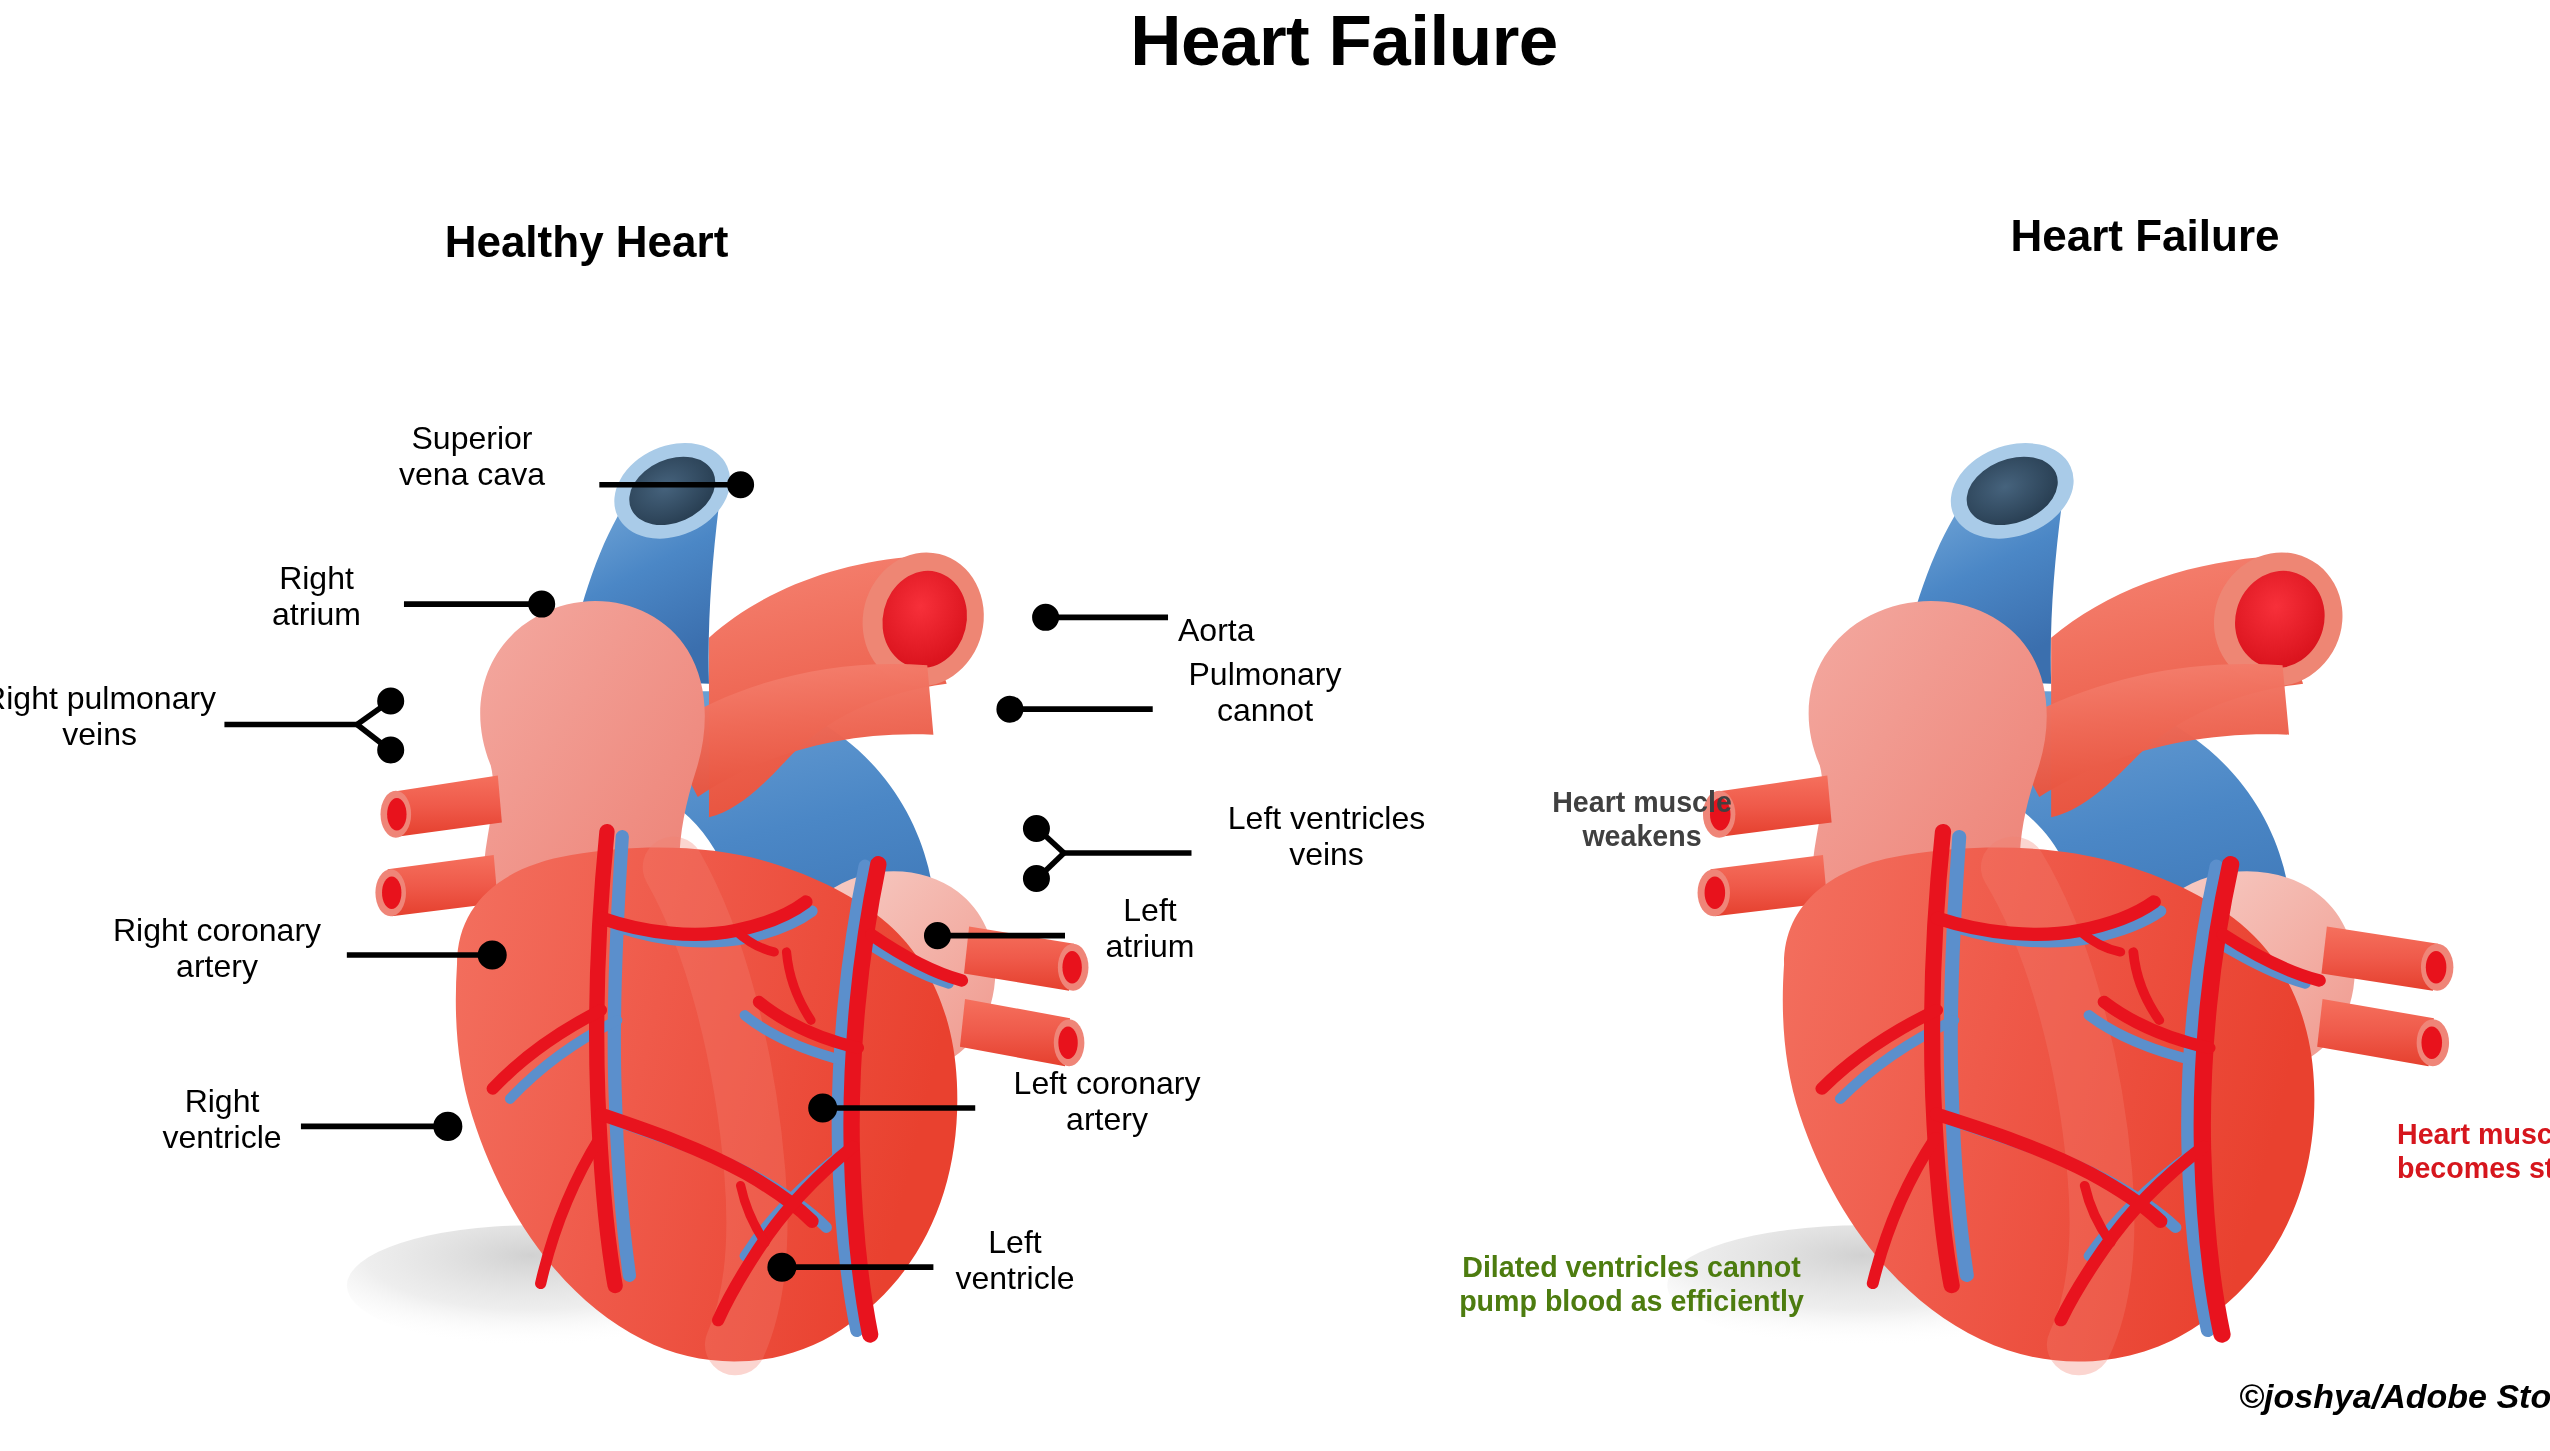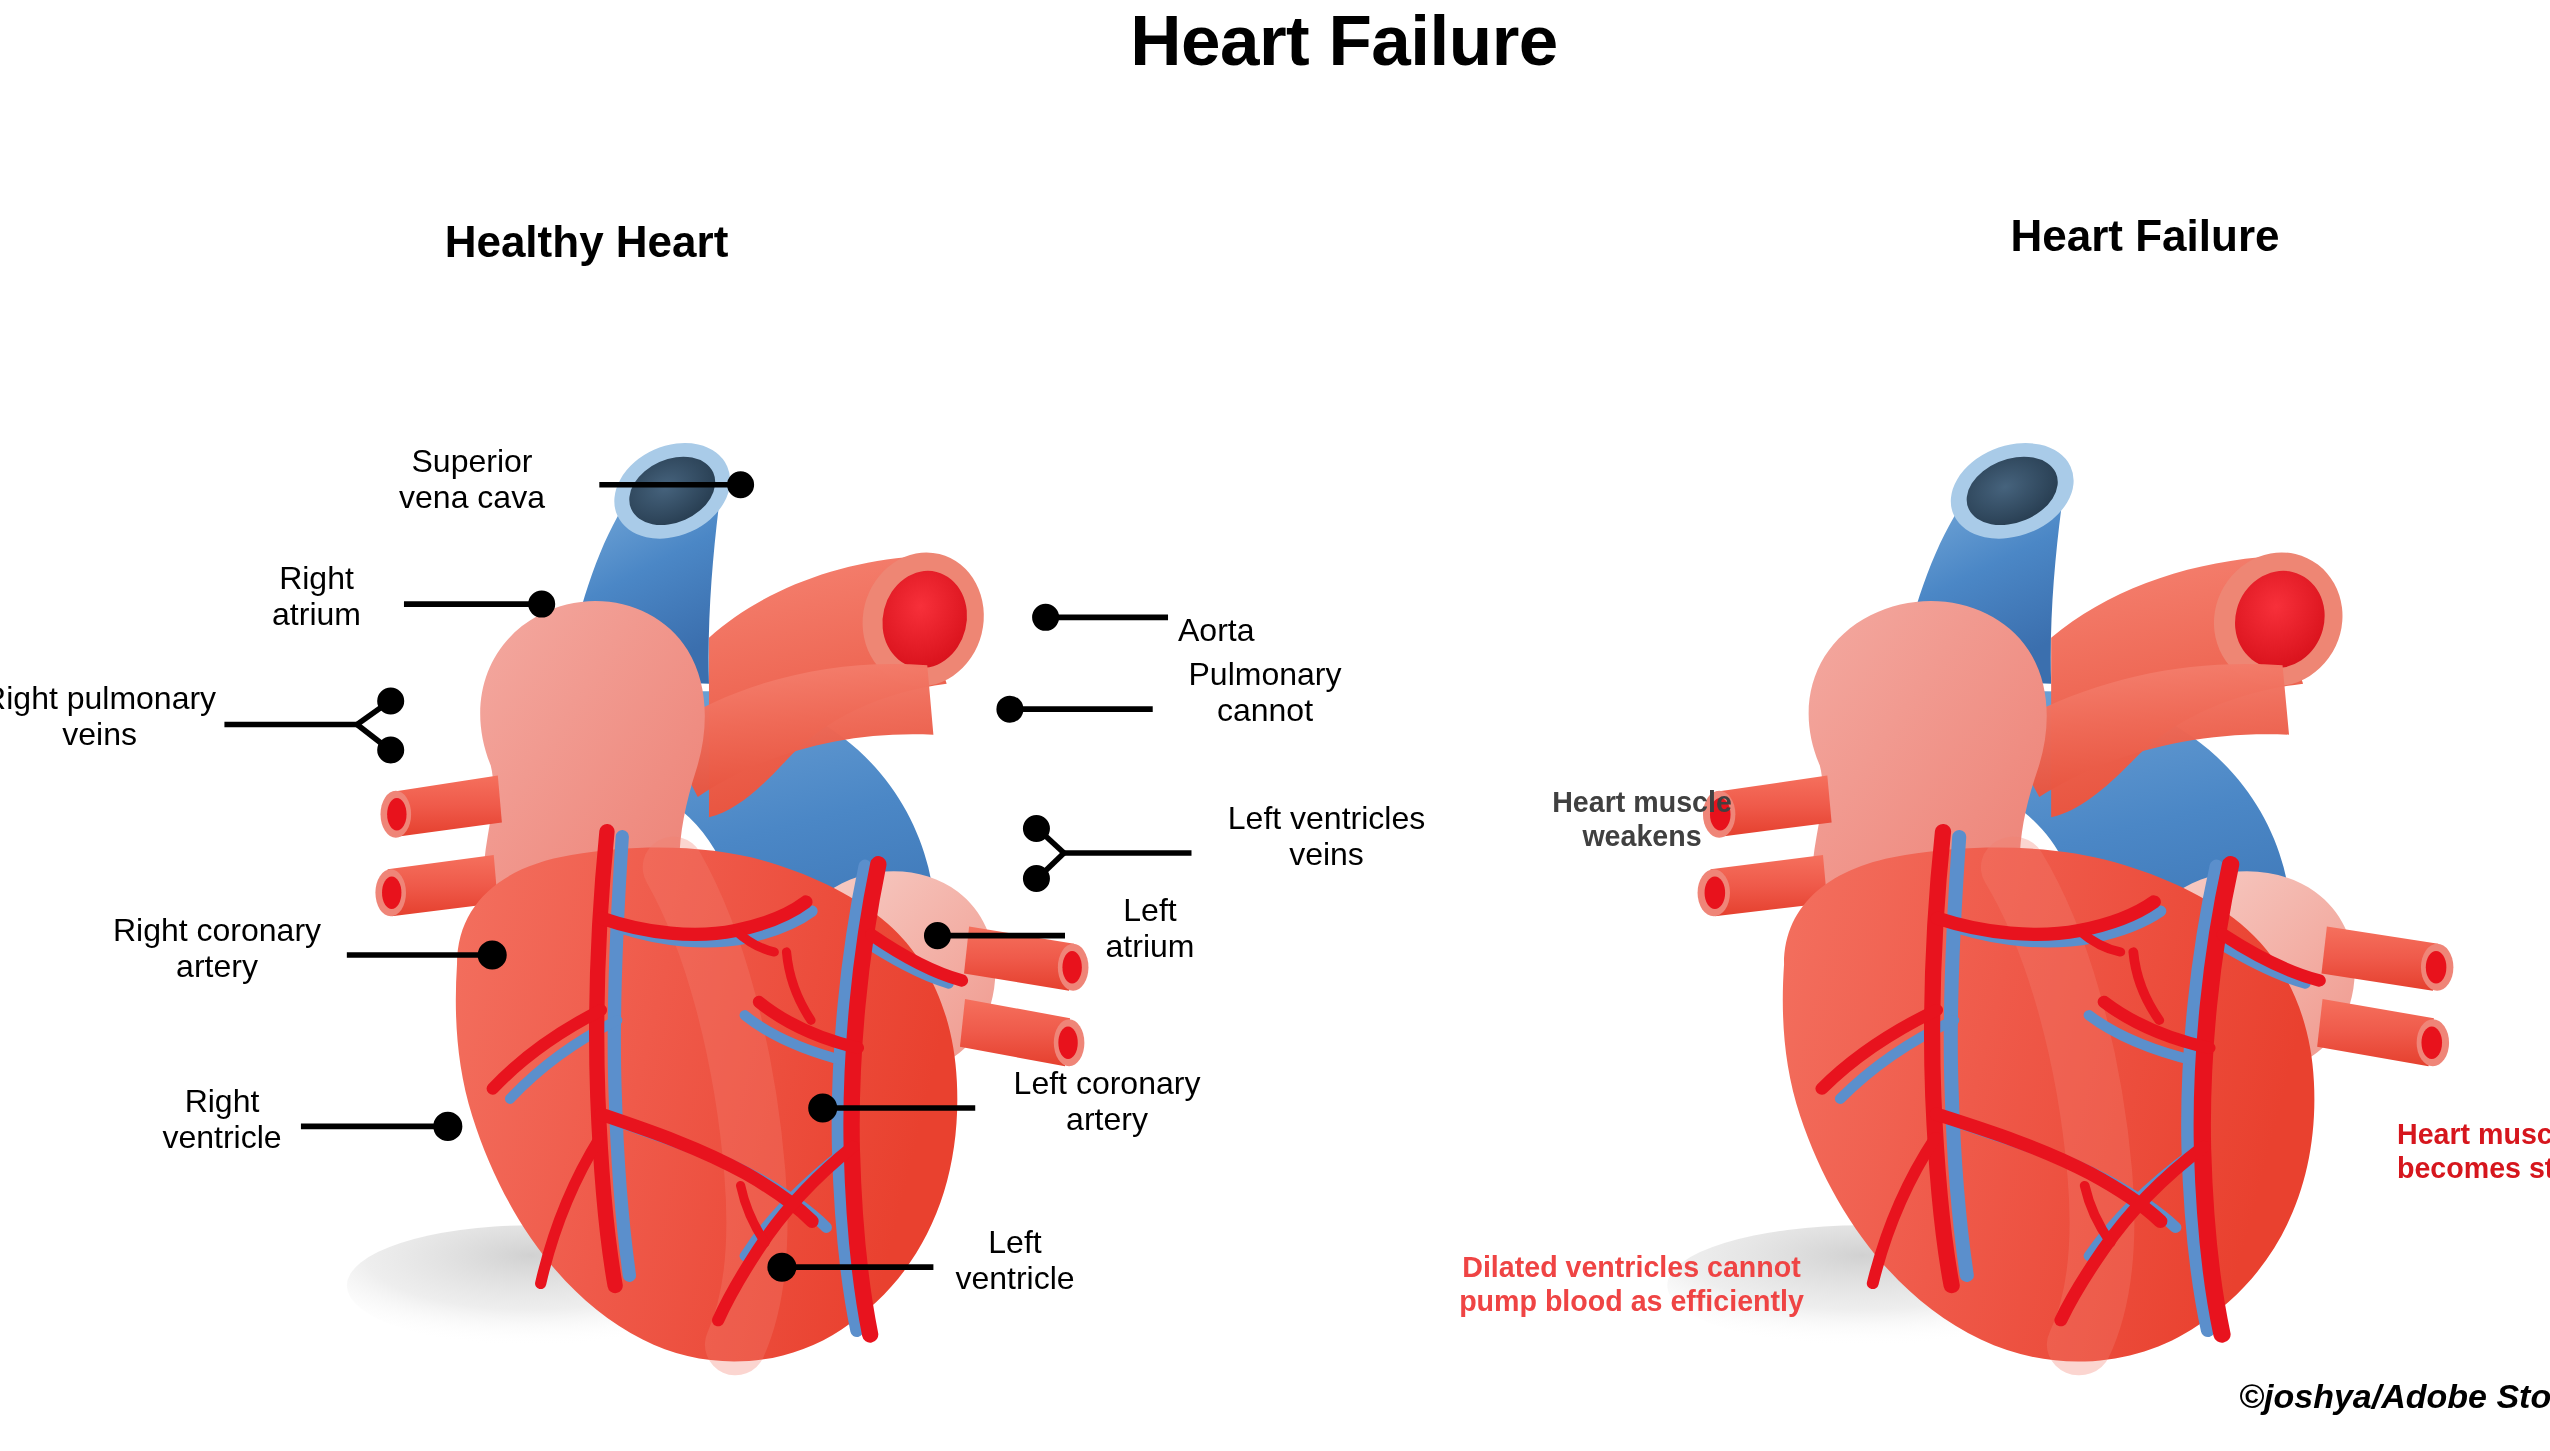--- a/index.html
+++ b/index.html
@@ -243,21 +243,21 @@
     <circle cx="1838" cy="1834" r="21"></circle>
 
     <line x1="1613" y1="2172" x2="1912" y2="2172"></line>
     <circle cx="1613" cy="2172" r="23"></circle>
 
     <line x1="1533" y1="2484" x2="1830" y2="2484"></line>
     <circle cx="1533" cy="2484" r="23"></circle>
   </g>
 </svg>
 
-<div class="lbl c" style="left:352px;top:444px;width:240px;">Superior
+<div class="lbl c" style="left:352px;top:421px;width:240px;">Superior
 vena cava</div>
 
 <div class="lbl c" style="left:235px;top:561px;width:163px;">Right
 atrium</div>
 
 <div class="lbl c" style="left:-20.4px;top:681px;width:240px;">Right pulmonary
 veins</div>
 
 <div class="lbl c" style="left:92px;top:913px;width:250px;">Right coronary
 artery</div>
@@ -277,19 +277,19 @@
 atrium</div>
 
 <div class="lbl c" style="left:982px;top:1066px;width:250px;">Left coronary
 artery</div>
 
 <div class="lbl c" style="left:941px;top:1225px;width:148px;">Left
 ventricle</div>
 
 <div class="ann" id="ann-weakens" style="color: #404040;">Heart muscle
 weakens</div>
-<div class="ann" id="ann-dilated" style="color: #ef4444;">Dilated ventricles cannot
+<div class="ann" id="ann-dilated" style="color: #4d7c0f;">Dilated ventricles cannot
 pump blood as efficiently</div>
 <div class="ann" id="ann-stiff" style="color: rgb(214, 22, 29);">Heart muscle
 becomes stiff</div>
 
 <div class="credit">©joshya/Adobe Stock</div>
 
 
 </body></html>

